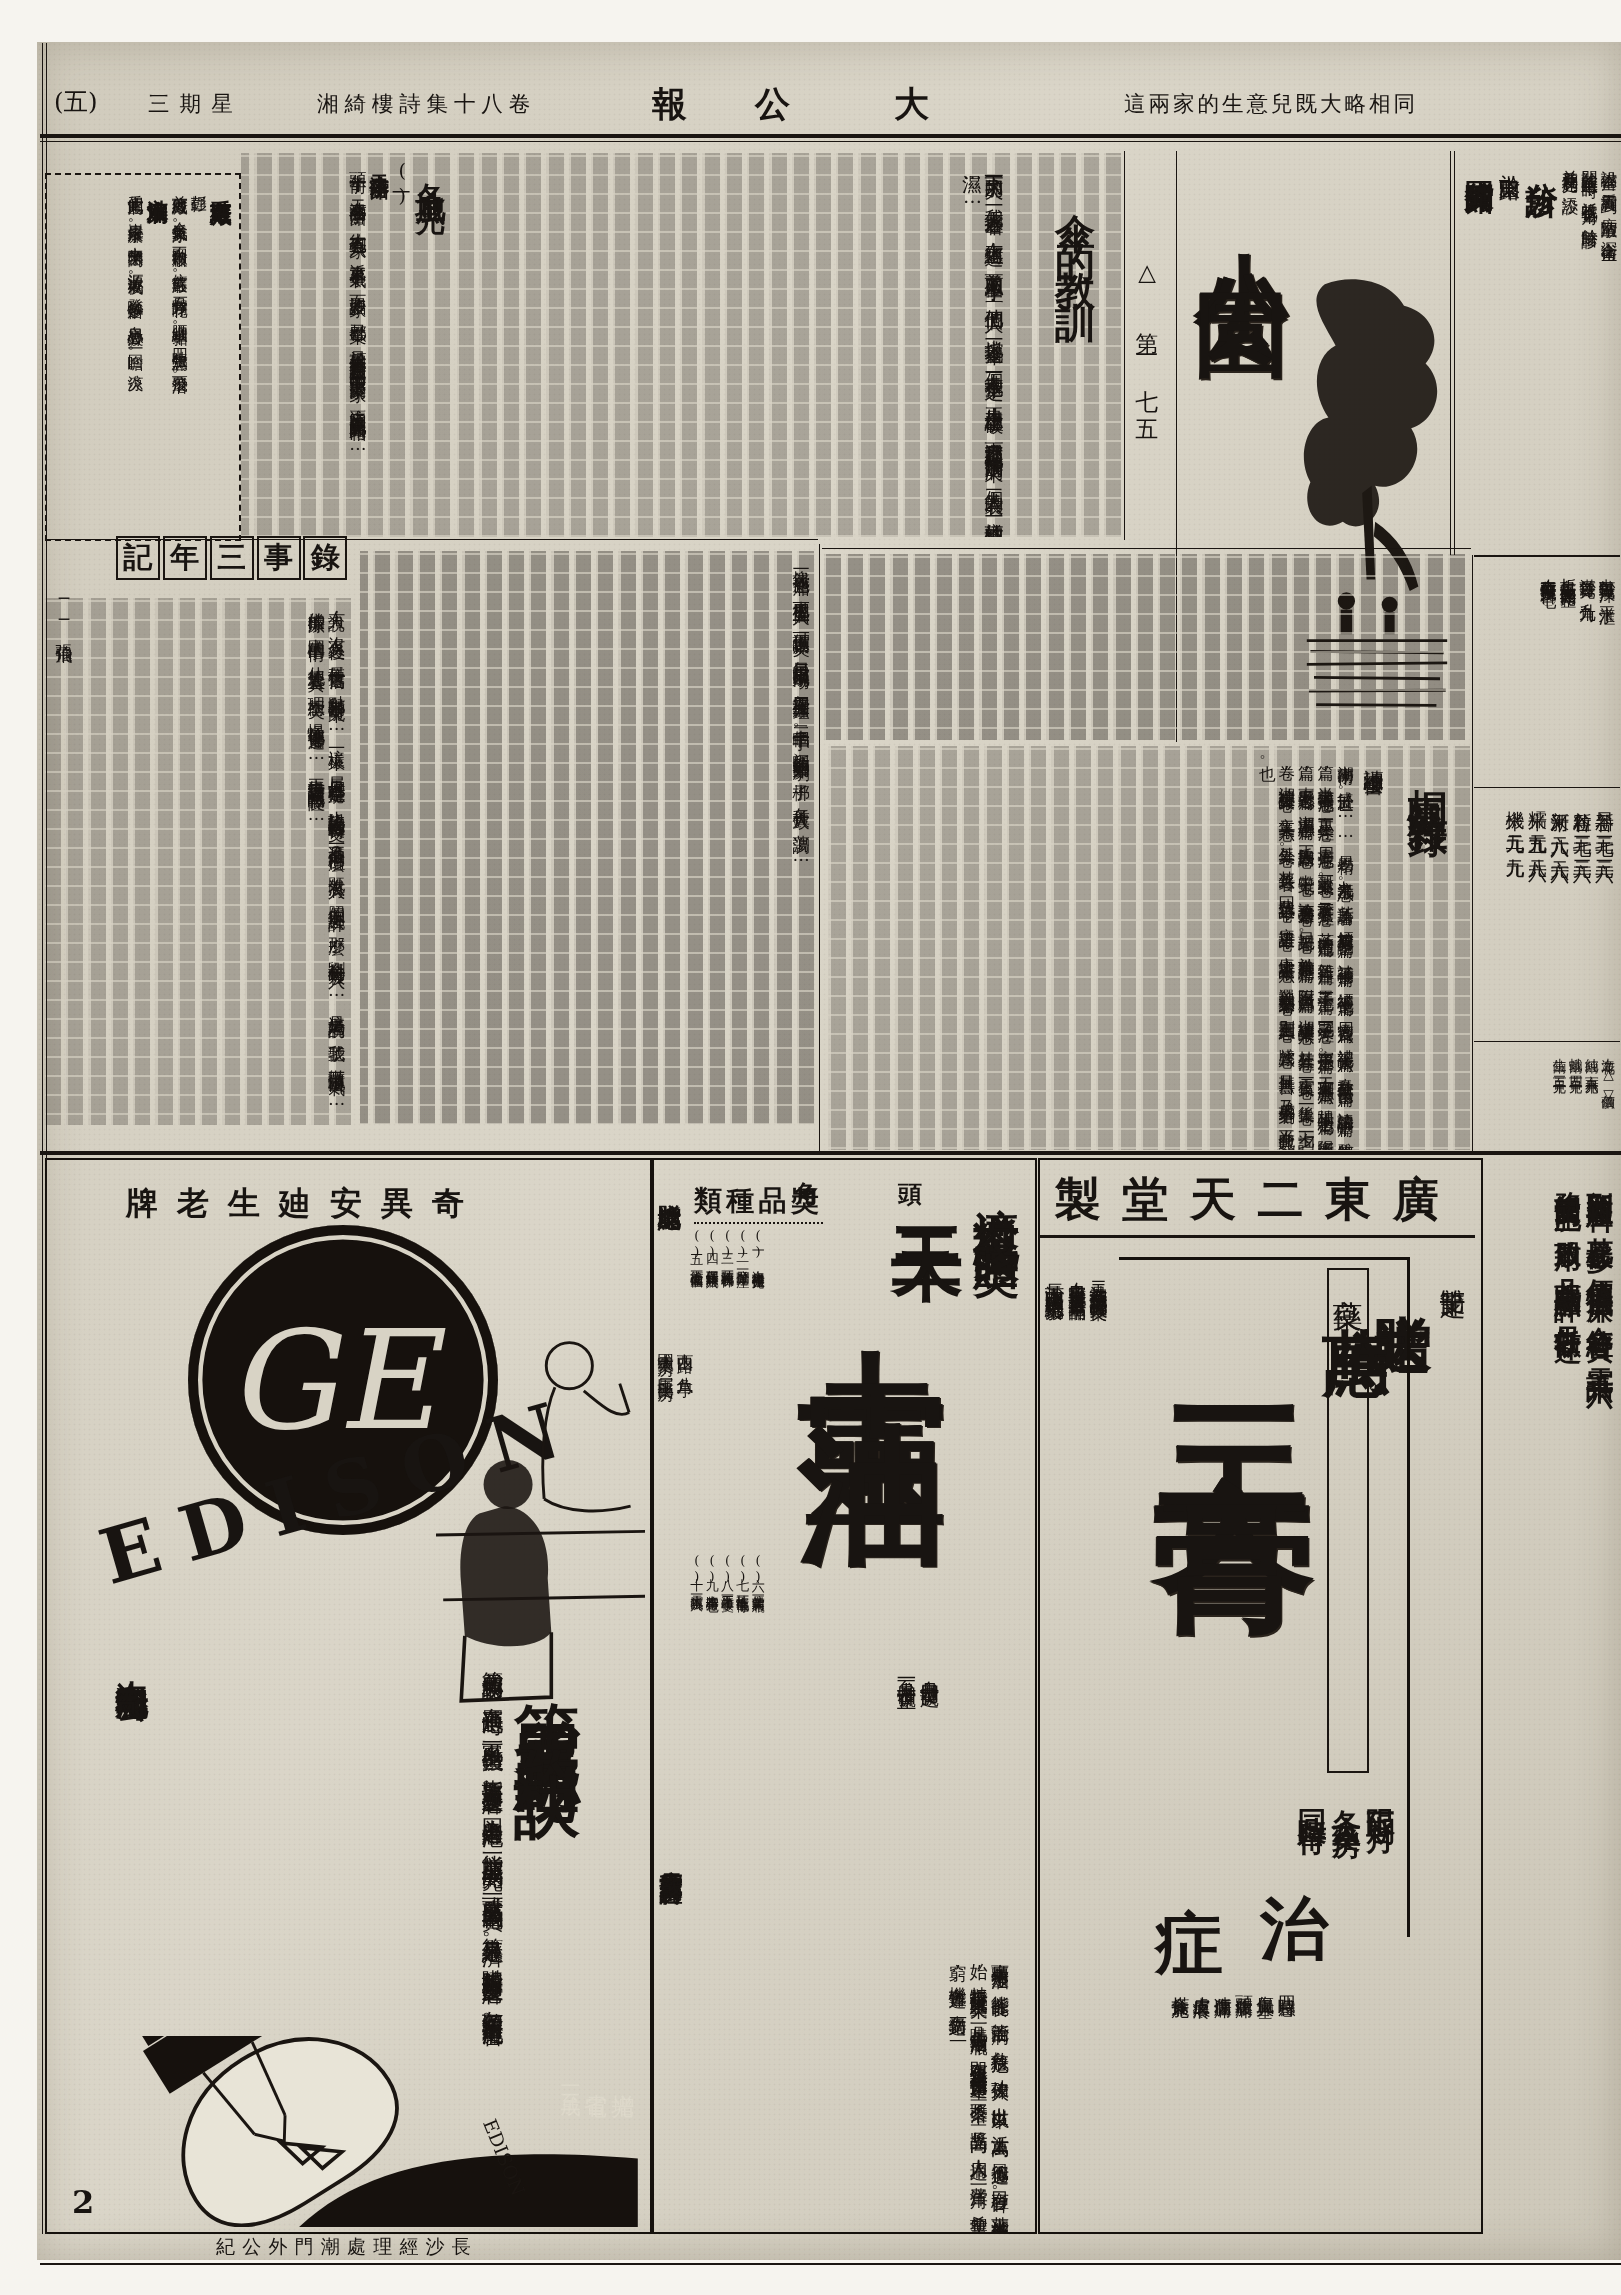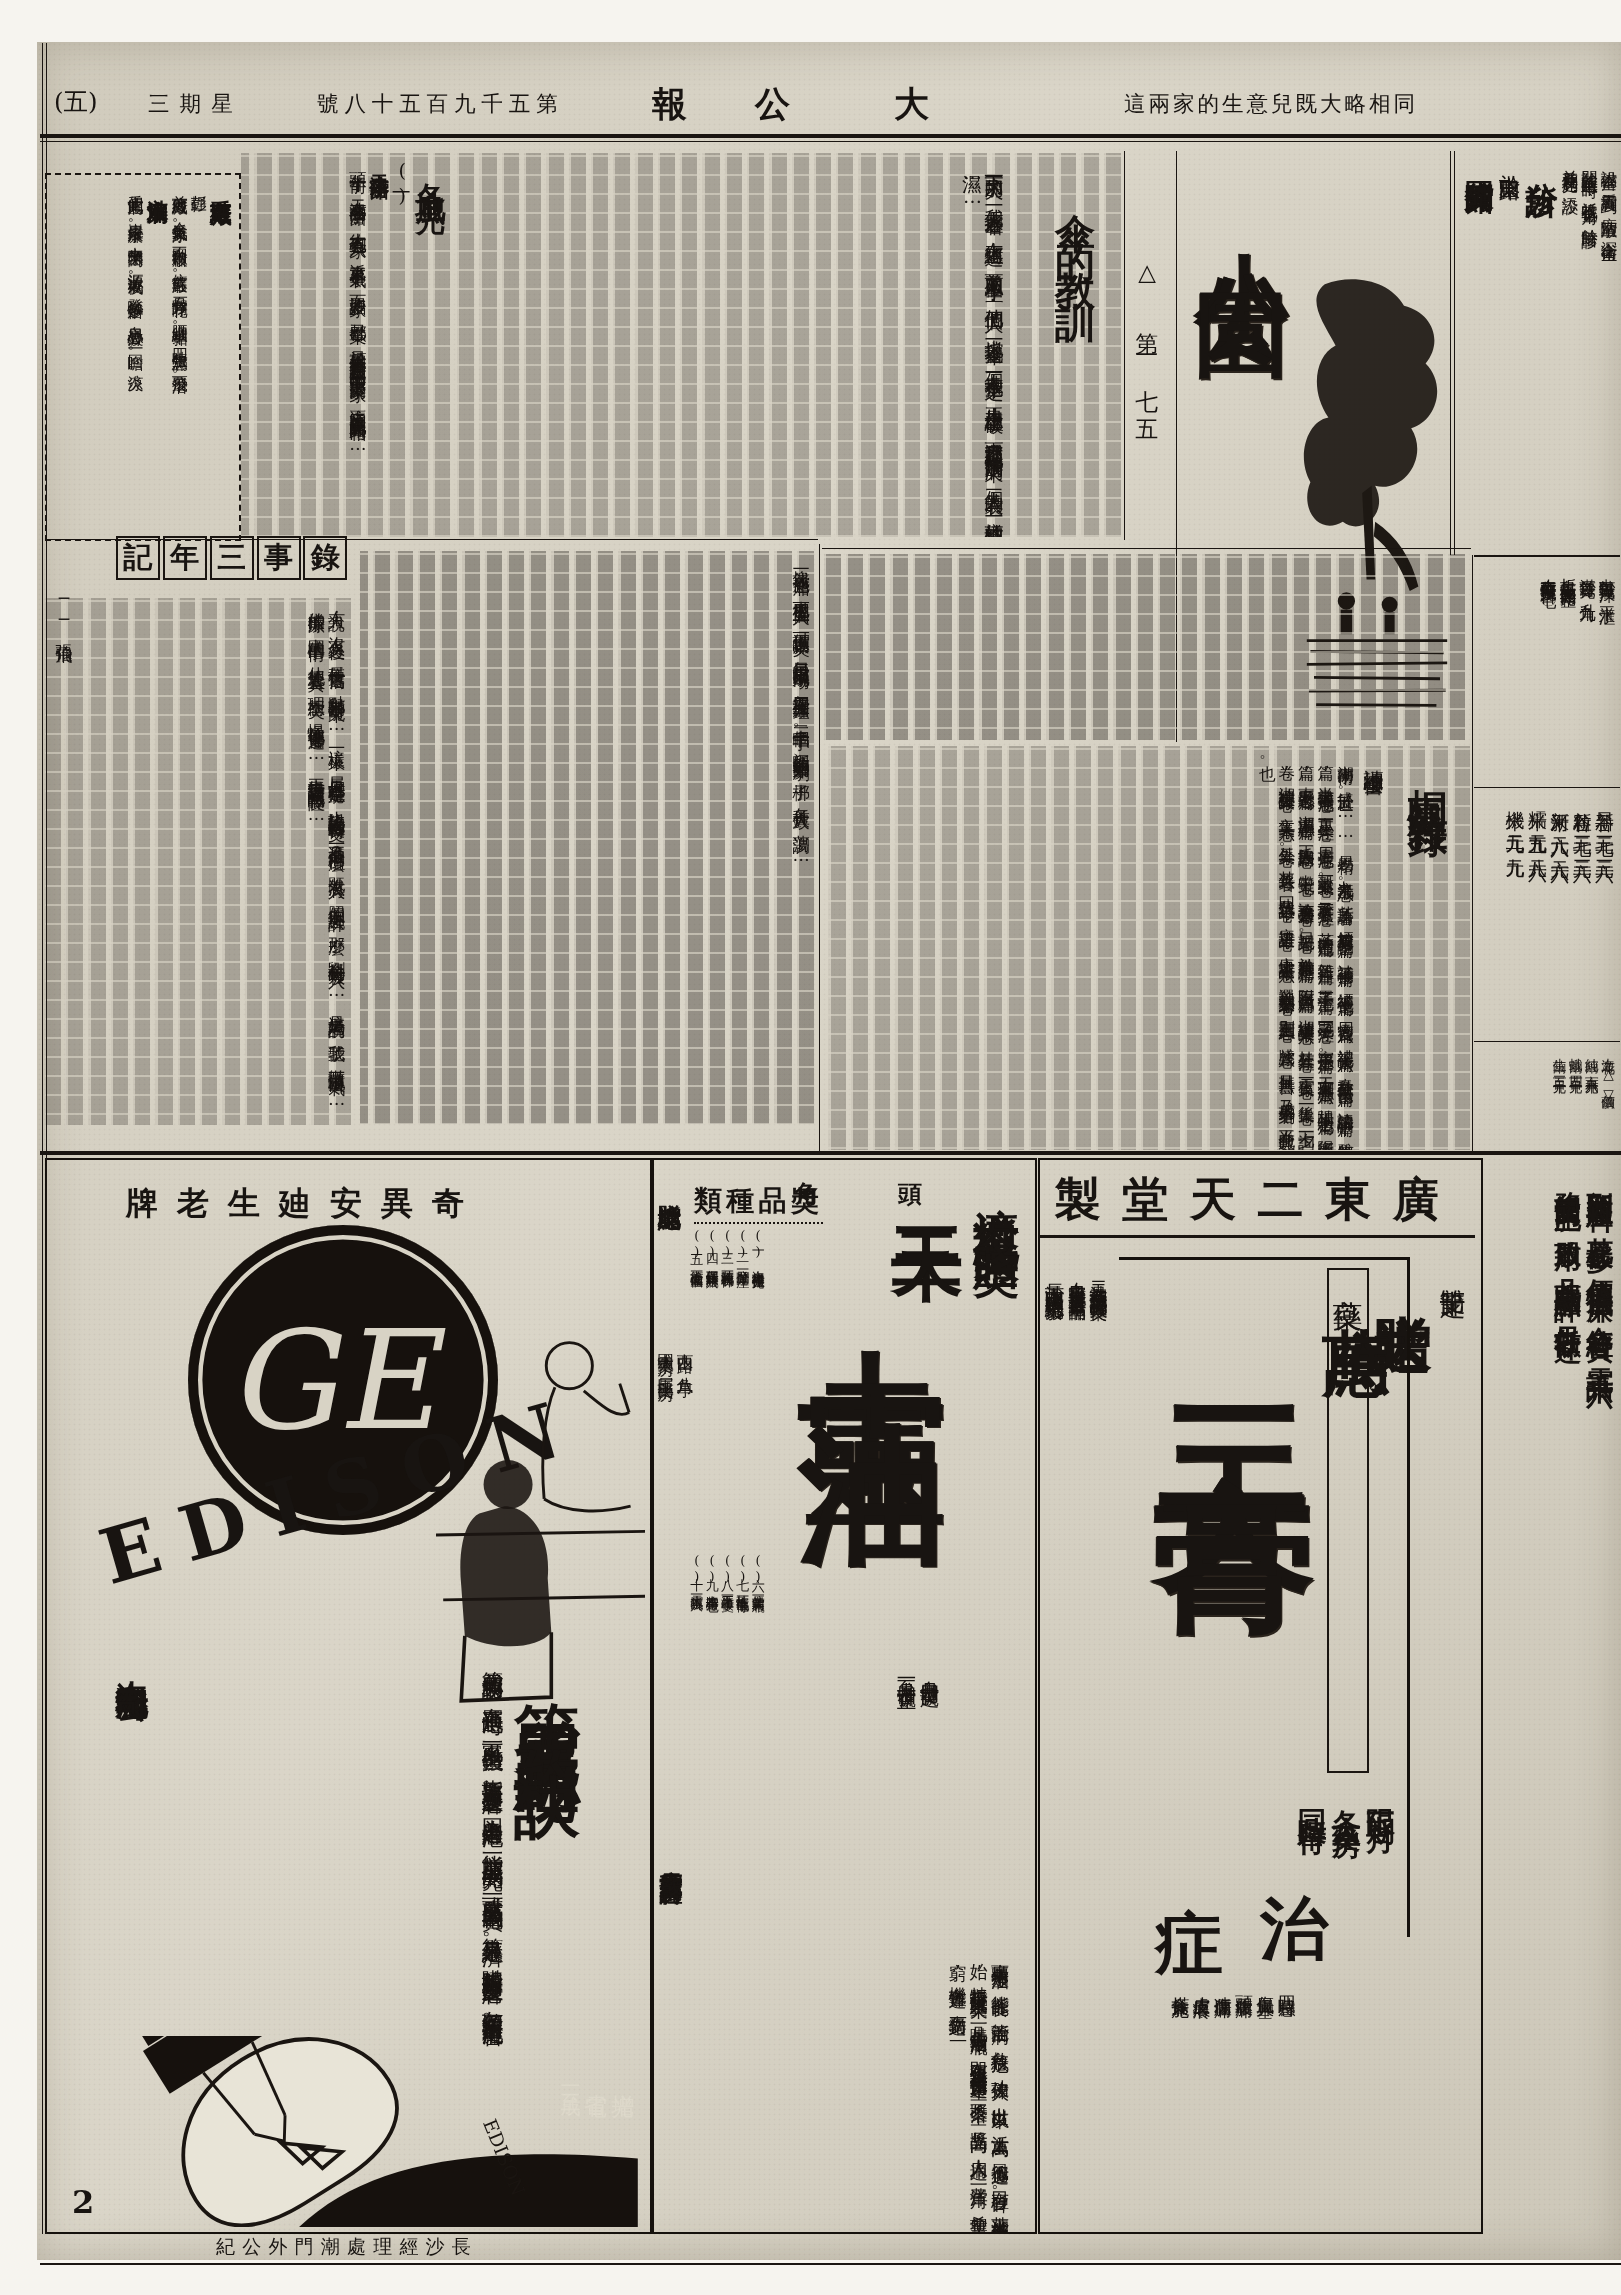--- a/index.html
+++ b/index.html
@@ -33,21 +33,21 @@
   .calli{font-weight:900;text-shadow:1.4px 1.4px 0 #2a231c, -0.7px 0.7px 0 #2a231c;}
   svg{display:block;}
 </style>
 </head>
 <body>
 
 <div id="paper"></div>
 
 <div class="abs" style="left:54px;top:85px;font-size:24.5px;">(五)</div>
 <div class="abs rtlrow" style="left:148px;top:89px;font-size:21.6px;letter-spacing:10px;">三期星</div>
-<div class="abs rtlrow" style="left:317px;top:89px;font-size:21.6px;letter-spacing:5.8px;">號八十五百九千五第</div>
+<div class="abs rtlrow" style="left:317px;top:89px;font-size:21.6px;letter-spacing:5.8px;">湘綺樓詩集十八卷</div>
 <div class="abs bold" style="left:652px;top:81px;font-size:35px;">報</div>
 <div class="abs bold" style="left:755px;top:81px;font-size:35px;">公</div>
 <div class="abs bold" style="left:894px;top:81px;font-size:35px;">大</div>
 <div class="abs rtlrow" style="left:1124px;top:89px;font-size:21.6px;letter-spacing:2.9px;">這兩家的生意兒既大略相同</div>
 <div class="hline" style="left:40px;top:134px;width:1582px;height:3.6px;"></div>
 <div class="hline" style="left:40px;top:141px;width:1582px;height:1.4px;"></div>
 
 <div class="blk poembox" style="left:45px;top:173px;width:192px;height:364px;">
   <div class="v" style="position:absolute;right:5.8px;top:7.2px;height:346px;font-size:16px;">
     <span class="bold" style="font-size:21.6px;">重遊藏經殿</span>

